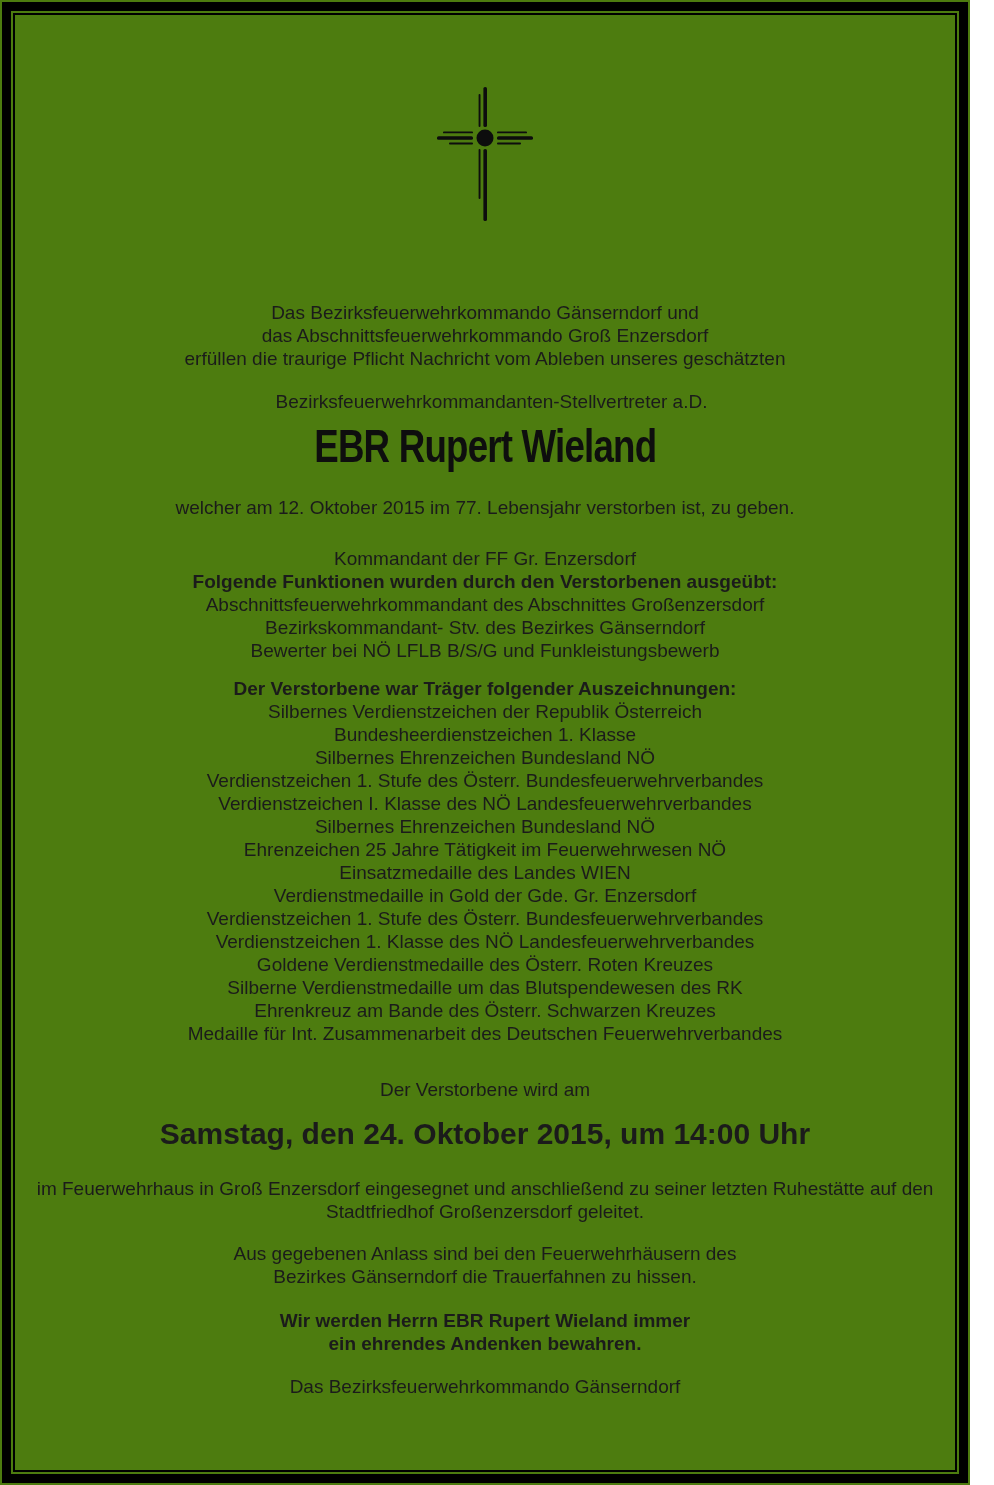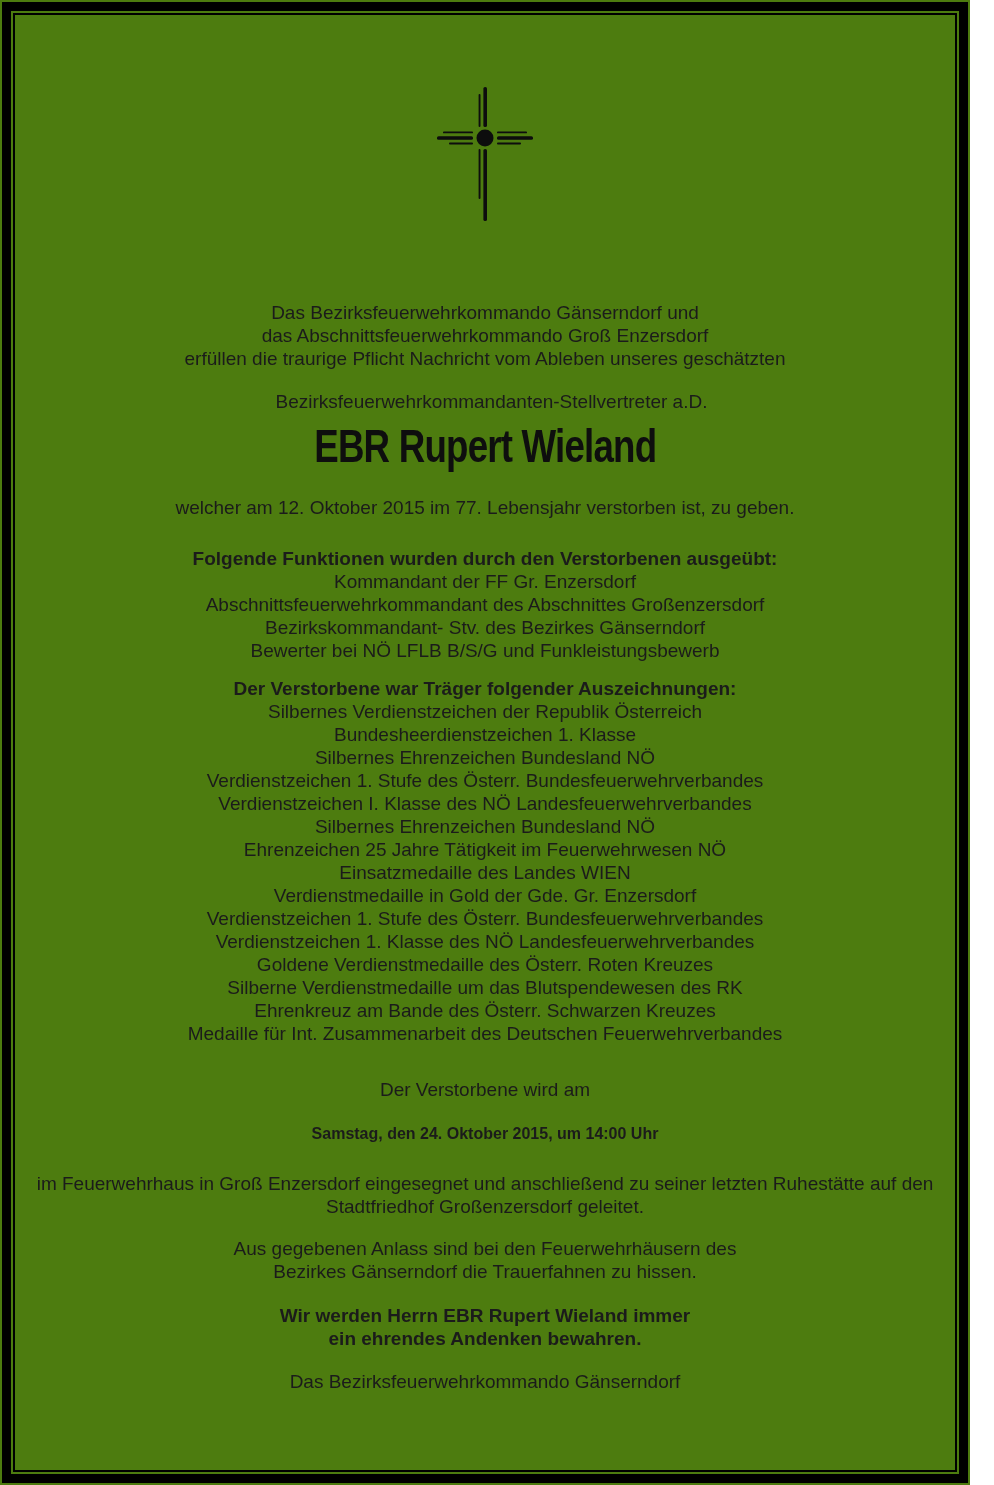--- a/index.html
+++ b/index.html
@@ -55,21 +55,21 @@
     transform-origin: 50% 50%;
     white-space: nowrap;
     color: #0e0e0e;
   }
   .death-line   { margin-top: 12px; }
   .functions    { margin-top: 28px; }
   .awards       { margin-top: 15px; }
   .funeral-lead { margin-top: 33px; }
   .datetime-wrap { margin-top: 18px; line-height: 30px; }
   .datetime {
-    font-size: 16px;
+    font-size: 30px;
     font-weight: 700;
     white-space: nowrap;
   }
   .location     { margin-top: 23px; }
   .flags        { margin-top: 19px; }
   .remembrance  { margin-top: 21px; font-weight: bold; }
   .signature    { margin-top: 20px; }
 </style>
 </head>
 <body>
@@ -110,22 +110,22 @@
 
         <div class="rank-title line">Bezirksfeuerwehrkommandanten-Stellvertreter a.D.</div>
 
         <div class="name-wrap">
           <span class="name">EBR Rupert Wieland</span>
         </div>
 
         <div class="death-line line">welcher am 12. Oktober 2015 im 77. Lebensjahr verstorben ist, zu geben.</div>
 
         <div class="functions">
+          <div class="line">Kommandant der FF Gr. Enzersdorf</div>
           <div class="line bold">Folgende Funktionen wurden durch den Verstorbenen ausgeübt:</div>
-          <div class="line">Kommandant der FF Gr. Enzersdorf</div>
           <div class="line">Abschnittsfeuerwehrkommandant des Abschnittes Großenzersdorf</div>
           <div class="line">Bezirkskommandant- Stv. des Bezirkes Gänserndorf</div>
           <div class="line">Bewerter bei NÖ LFLB B/S/G und Funkleistungsbewerb</div>
         </div>
 
         <div class="awards">
           <div class="line bold">Der Verstorbene war Träger folgender Auszeichnungen:</div>
           <div class="line">Silbernes Verdienstzeichen der Republik Österreich</div>
           <div class="line">Bundesheerdienstzeichen 1. Klasse</div>
           <div class="line">Silbernes Ehrenzeichen Bundesland NÖ</div>

